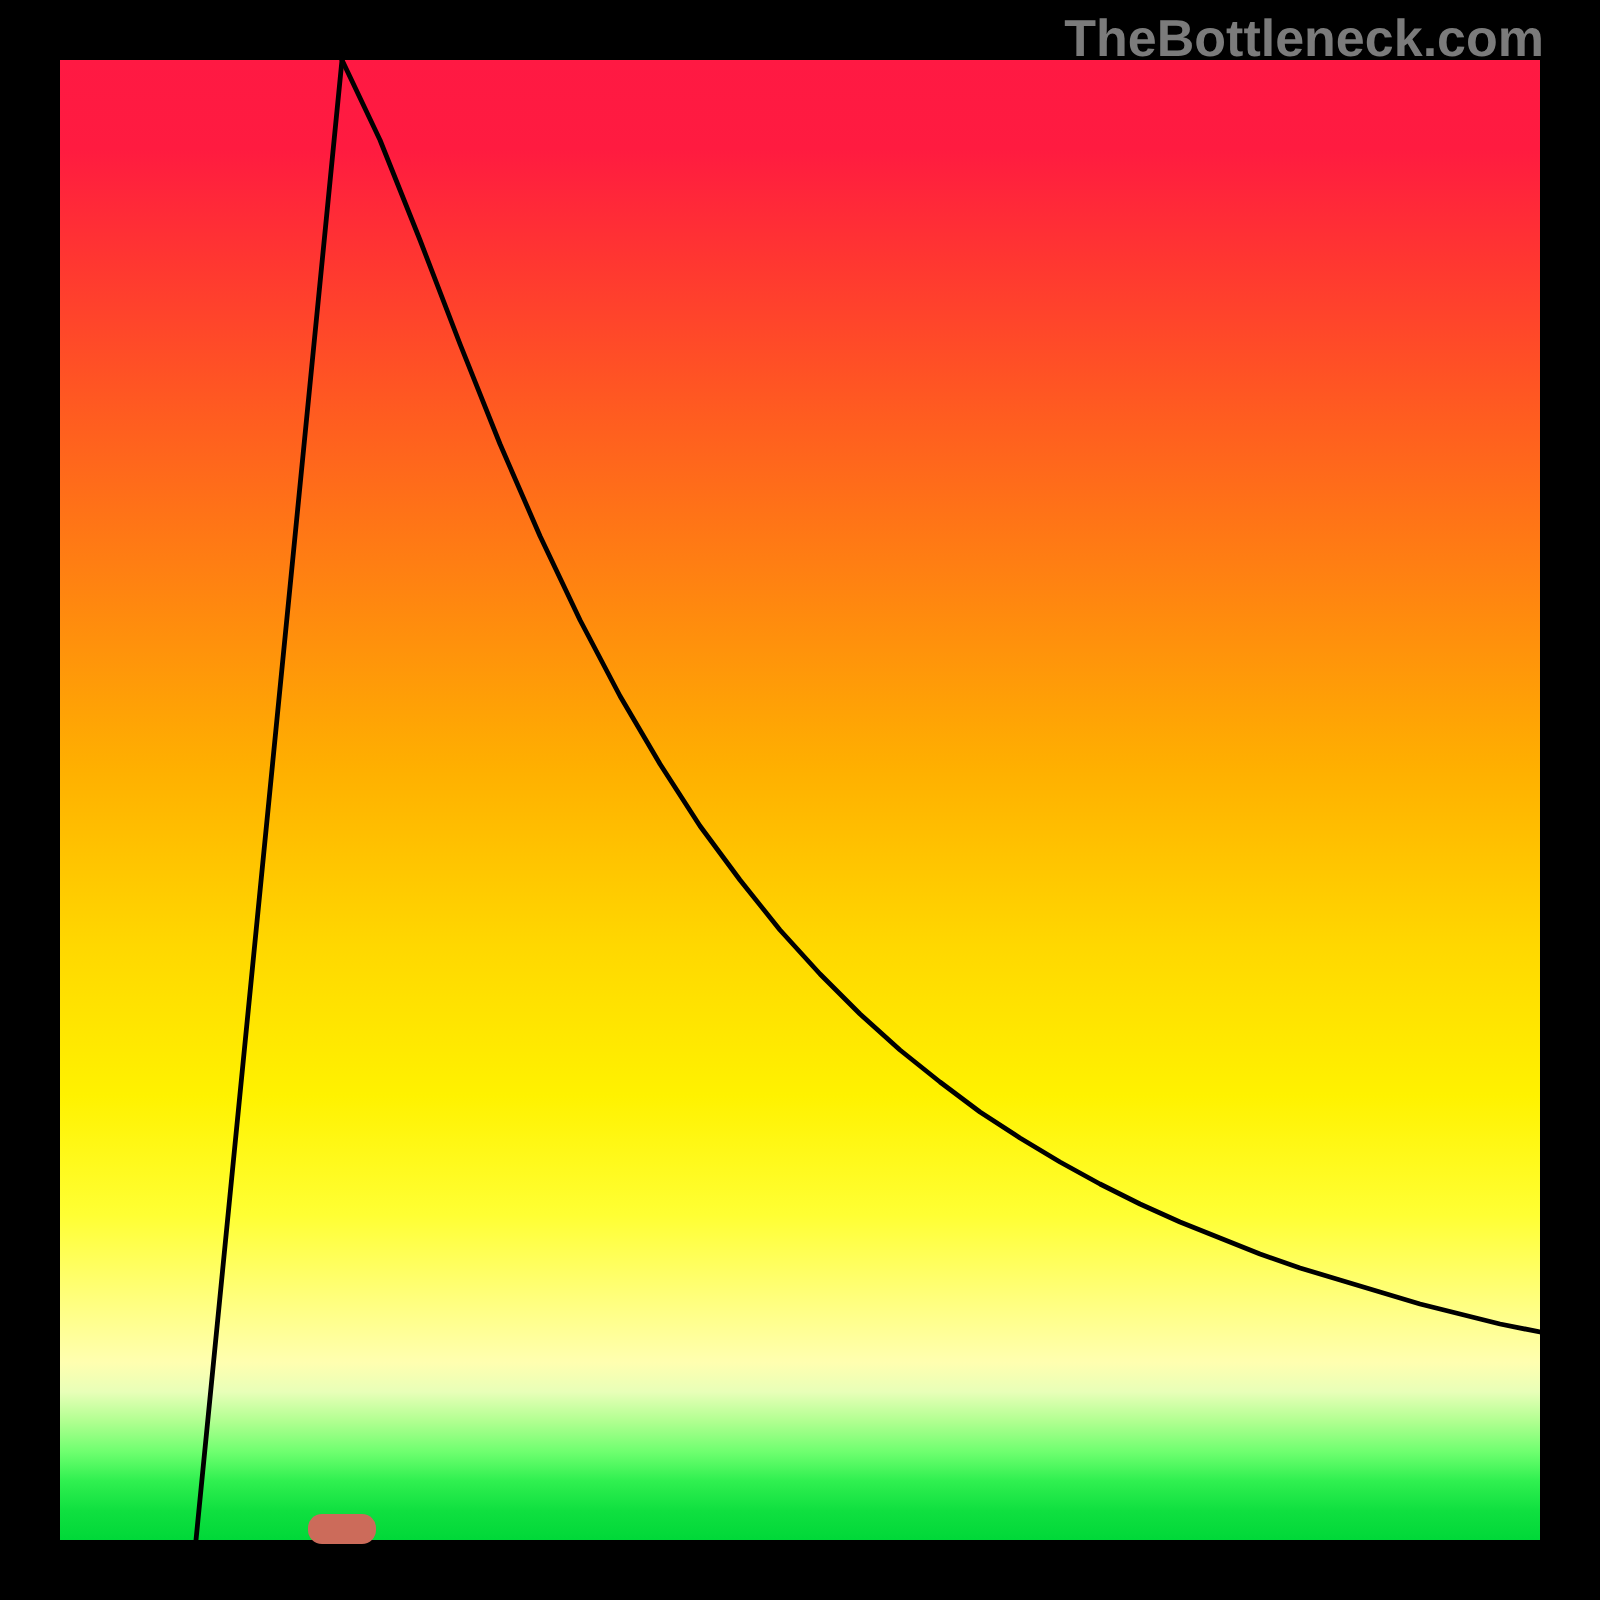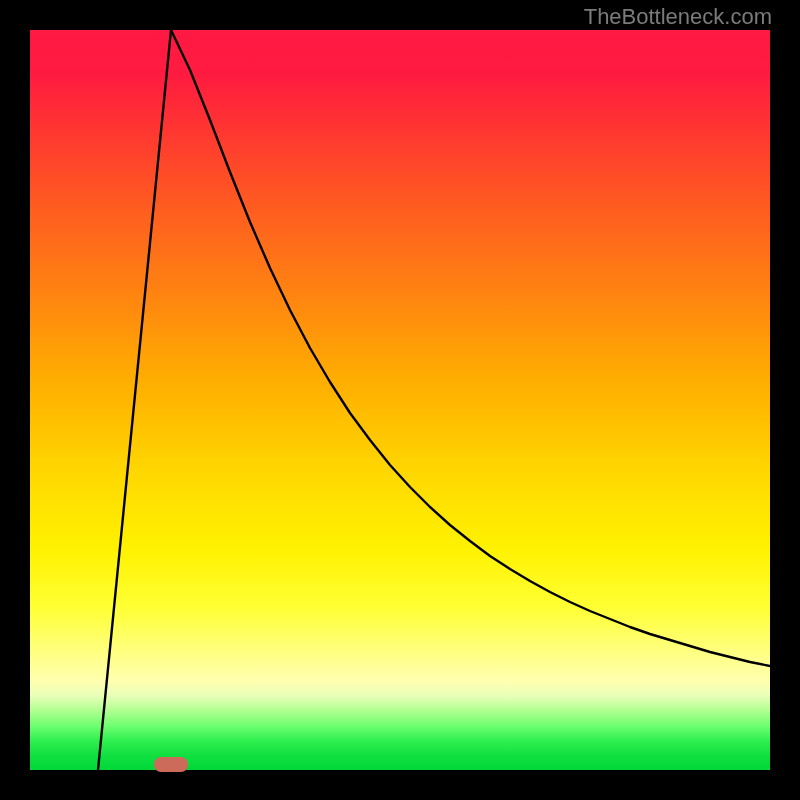--- a/index.html
+++ b/index.html
@@ -45,24 +45,24 @@
     background: #cc6b5a;
     border-radius: 7px;
     width: 34px;
     height: 15px;
   }
   .watermark {
     position: absolute;
     top: 4px;
     right: 28px;
     font-family: Arial, Helvetica, sans-serif;
-    font-size: 22px;
+    font-size: 26px;
     letter-spacing: 0px;
     color: #7b7b7b;
-    font-weight: 400;
+    font-weight: 700;
   }
 </style>
 </head>
 <body>
 
 <div class="container">
   <div class="watermark">TheBottleneck.com</div>
   <div class="plot-area">
     <svg class="curve-layer" viewBox="0 0 740 740" preserveAspectRatio="none">
       <path id="left-line" fill="none" stroke-width="2.4" stroke-linecap="round" stroke-linejoin="round" d="M68 740 L141 0" stroke="#000000"></path>

